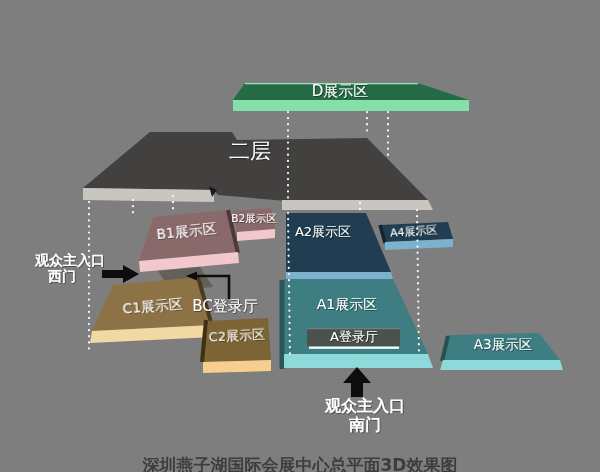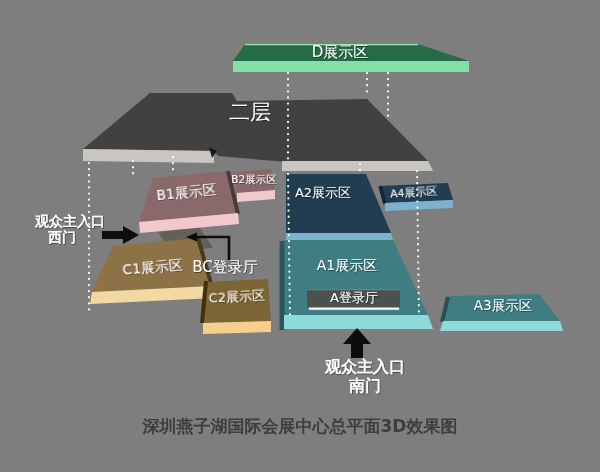--- a/index.html
+++ b/index.html
@@ -1,17 +1,17 @@
 <!DOCTYPE html>
 <html><head>
 <meta charset="utf-8">
 <style>
   html,body{margin:0;padding:0;}
   body{width:600px;height:472px;overflow:hidden;background:#7e7e7e;}
-  .stage{position:relative;width:600px;height:360px;font-family:"DejaVu Sans",sans-serif;}
+  .stage{position:relative;width:600px;height:360px;font-family:"DejaVu Sans",sans-serif;margin-top:39px;}
   svg{display:block;}
   text{font-family:"DejaVu Sans",sans-serif;}
   .lbl{fill:#ffffff;font-weight:500;}
   .entrance{fill:#ffffff;font-weight:600;}
   .caption{font-weight:600;}
 </style>
 </head>
 <body>
 
 <div class="stage">

